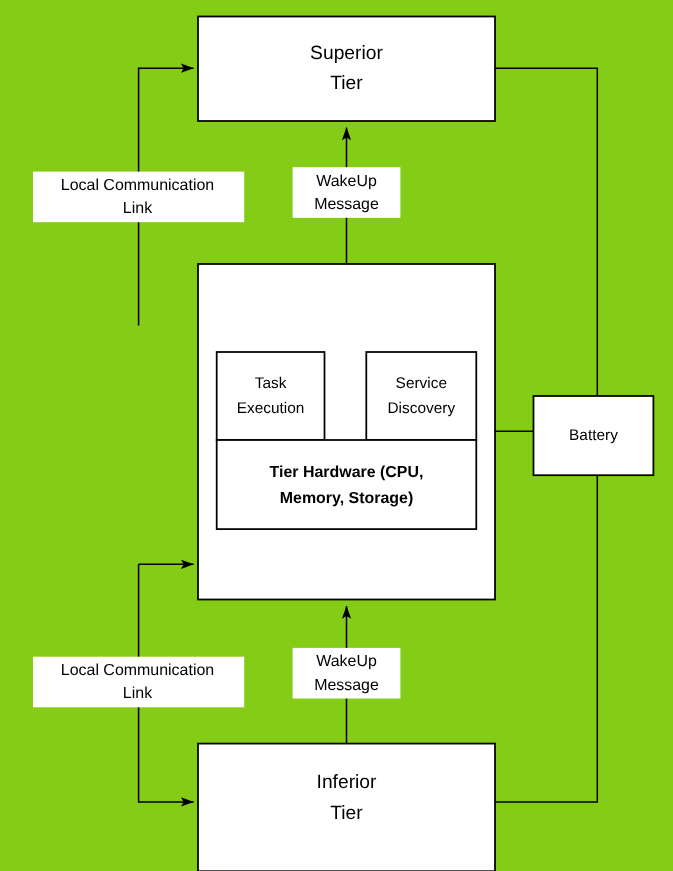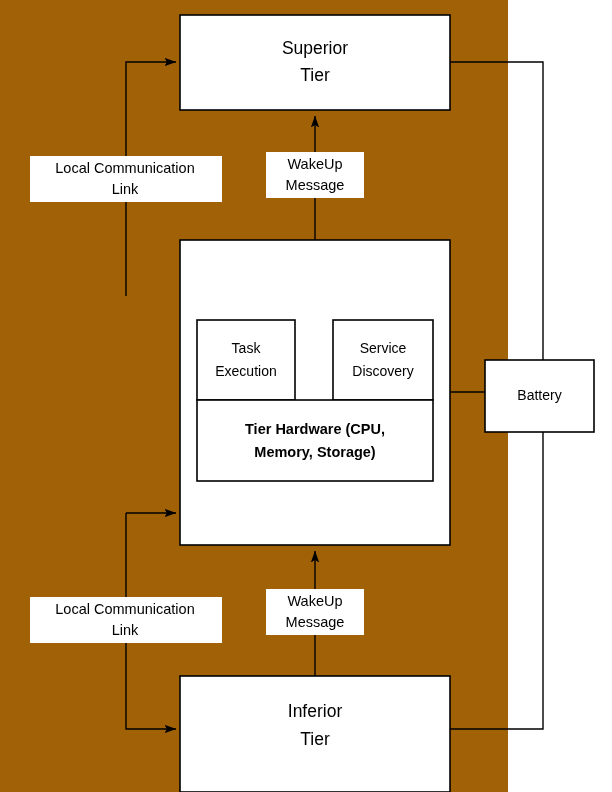--- a/index.html
+++ b/index.html
@@ -9,23 +9,23 @@
   }
   body {
     width: 612px;
     height: 792px;
     font-family: "Liberation Sans", sans-serif;
     color: #000000;
     overflow: hidden;
   }
   #diagram-root {
     position: relative;
-    width: 508px;
+    width: 612px;
     height: 792px;
-    background: #a16207;
+    background: #84cc16;
   }
   svg.diagram {
     display: block;
     width: 612px;
     height: 792px;
   }
   .box {
     fill: #ffffff;
     stroke: #000000;
     stroke-width: 1.6;

